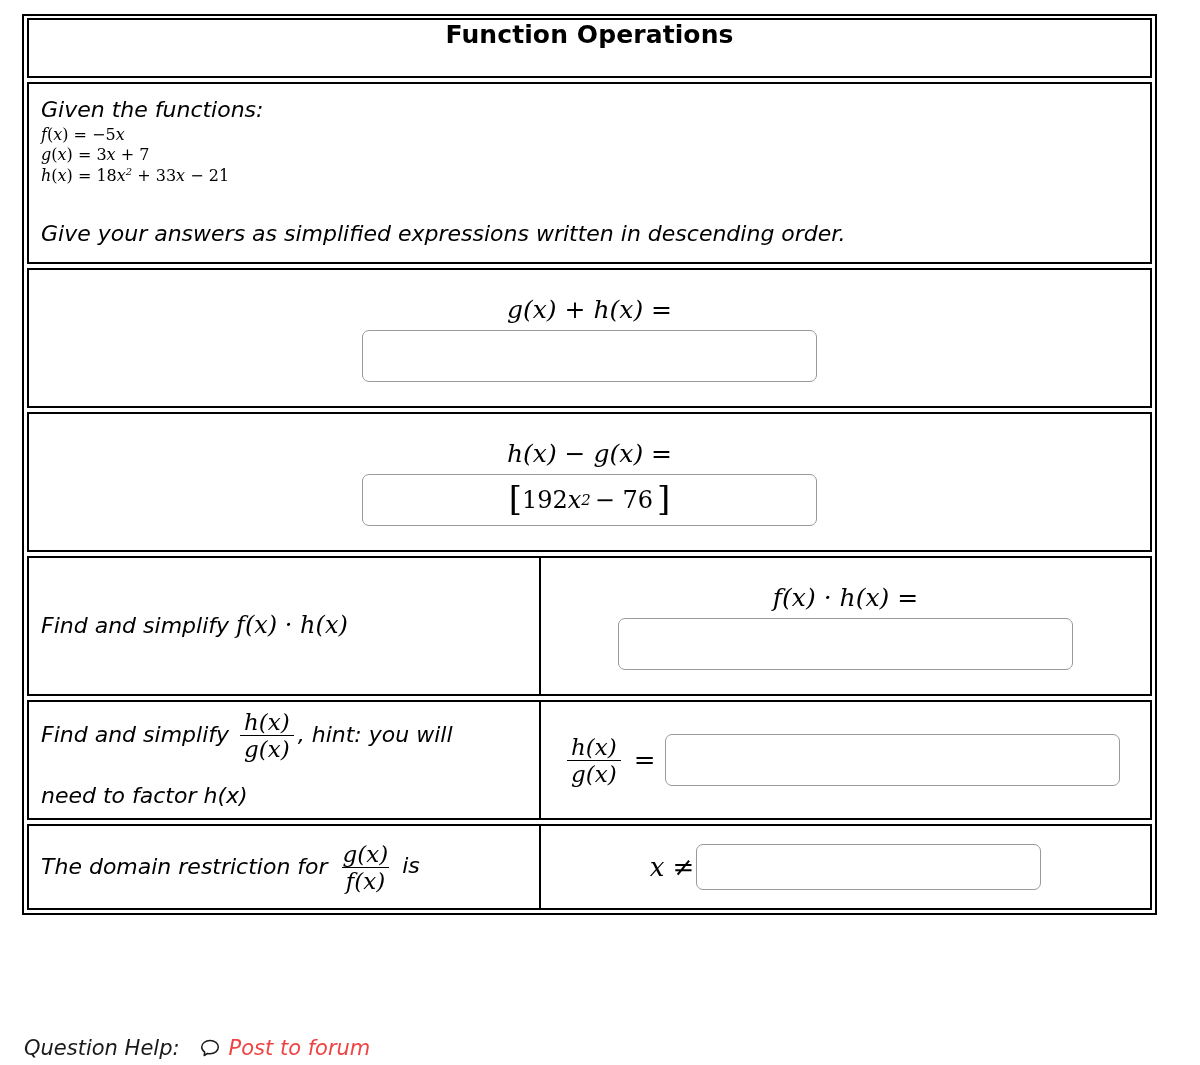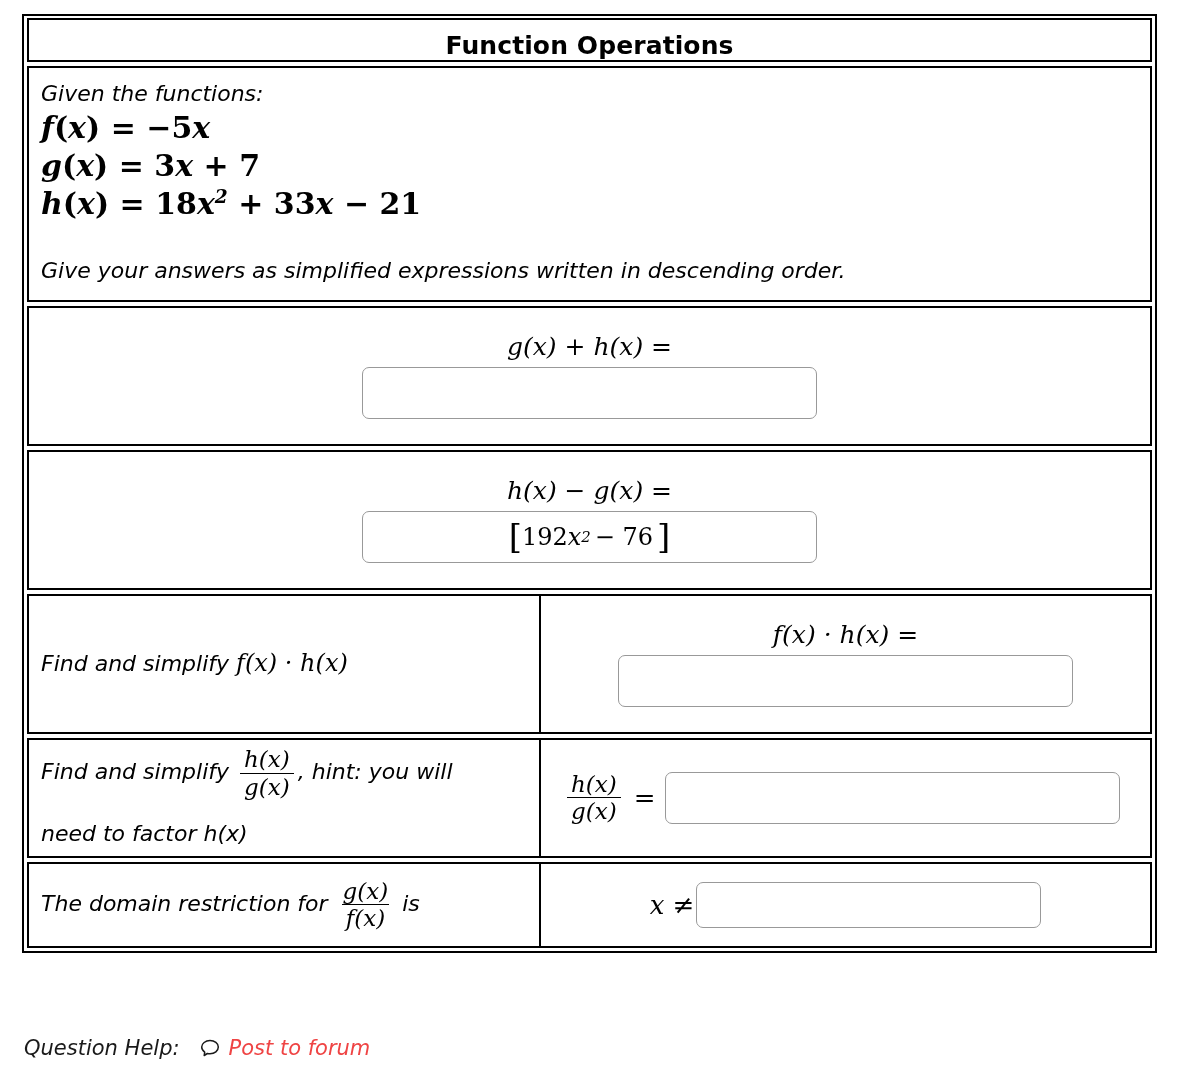--- a/index.html
+++ b/index.html
@@ -41,23 +41,23 @@
   .panel {
     box-sizing: border-box;
     border: 2px solid #000;
     background: #fff;
     margin-bottom: 4px;
   }
   .panel:last-child { margin-bottom: 0; }
 
   
   .title-panel {
-    height: 44px;
-    display: flex;
-    align-items: flex-end;
+    height: 60px;
+    display: flex;
+    align-items: flex-start;
     justify-content: center;
   }
   .title-text {
     font-family: "DejaVu Sans", sans-serif;
     font-weight: bold;
     font-size: 25px;
     letter-spacing: 0.1px;
     color: #000;
   }
 
@@ -70,24 +70,23 @@
     font-style: italic;
     font-size: 22px;
     line-height: 1.28;
     color: #000;
   }
   .given-block {
     margin-top: 1px;
   }
   .mathline {
     font-family: "DejaVu Serif", serif;
-    font-size: 30px;
+    font-size: 16px;
     line-height: 1.27;
     white-space: nowrap;
-    font-weight: bold;
   }
   .spacer-sm { height: 16px; }
   .spacer-md { height: 18px; }
 
   
   .mi { font-family: "DejaVu Serif", serif; font-style: italic; }
   .mn { font-family: "DejaVu Serif", serif; font-style: normal; }
   .mo { font-family: "DejaVu Serif", serif; font-style: normal; }
   sup.exp {
     font-size: 0.62em;

